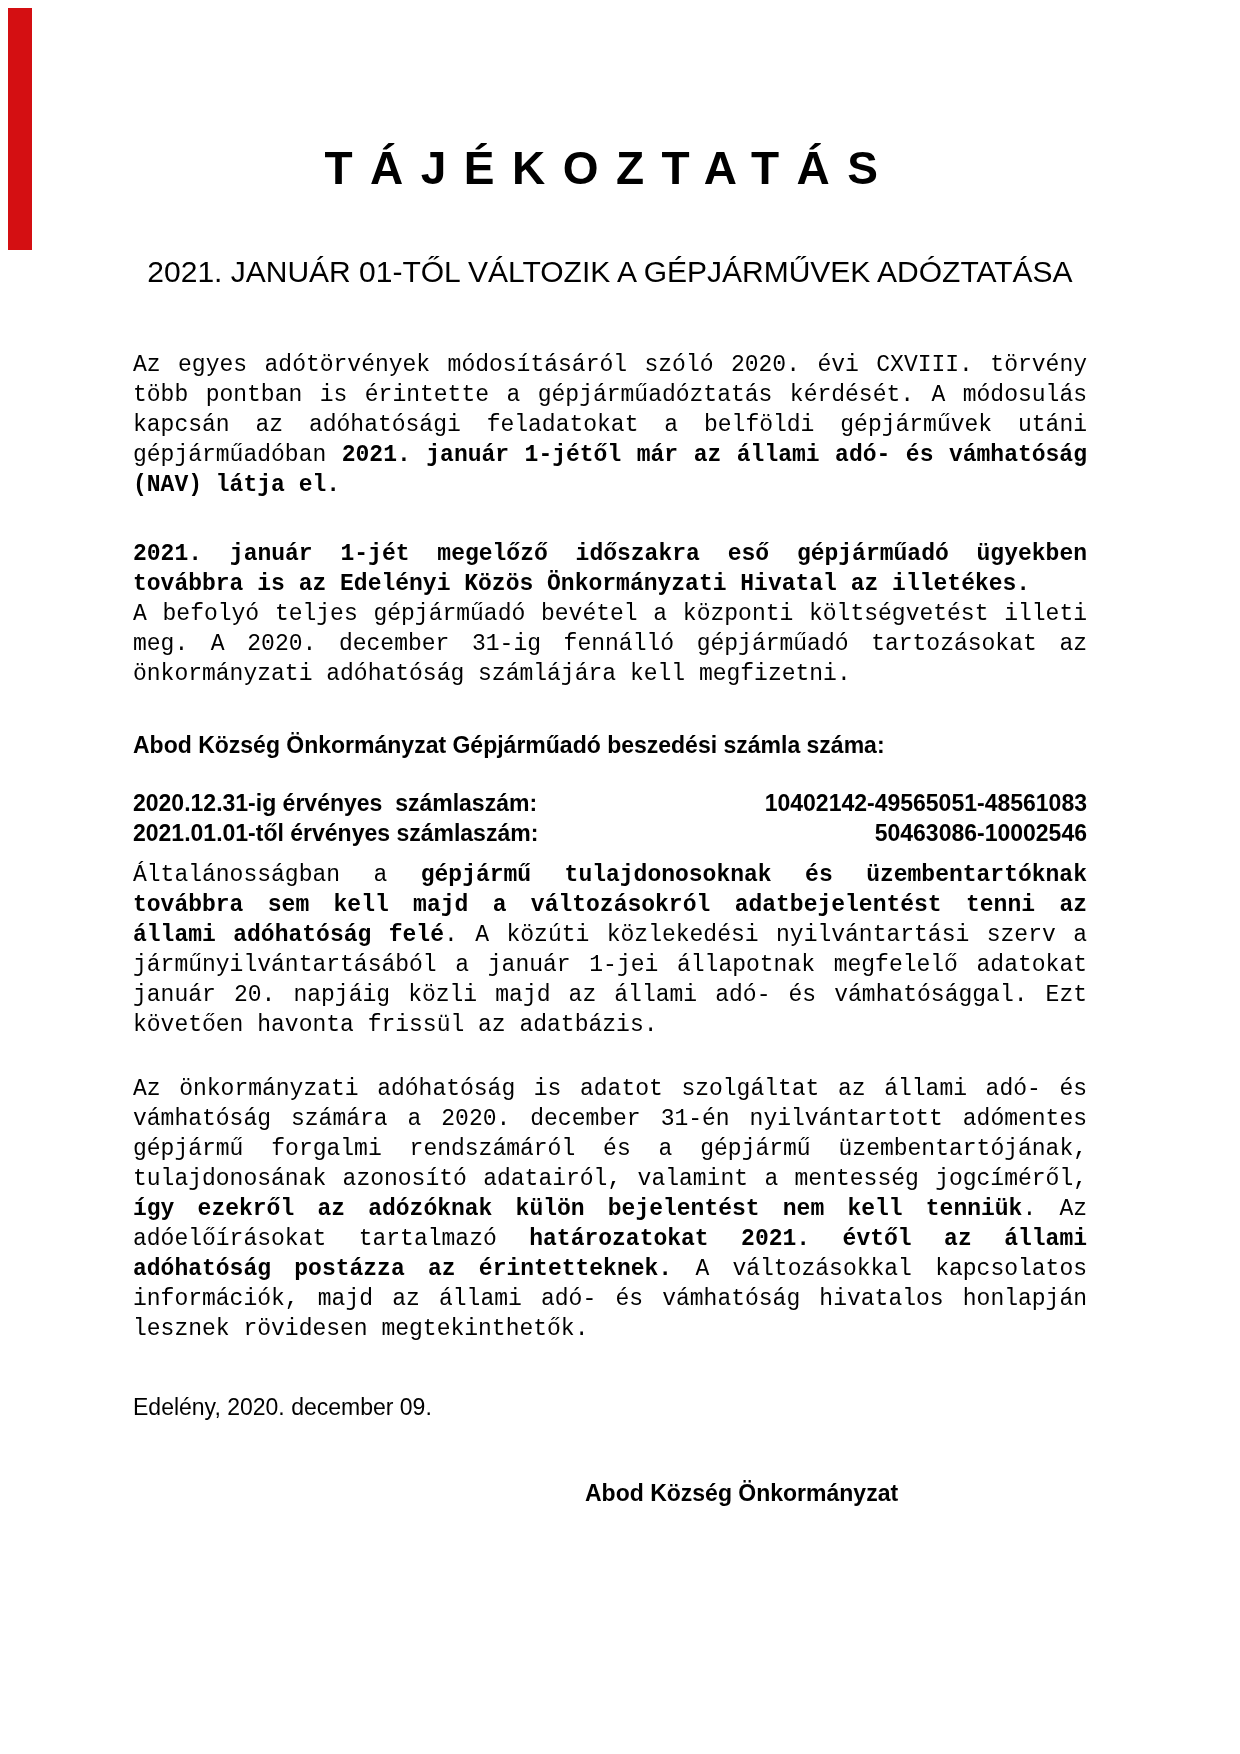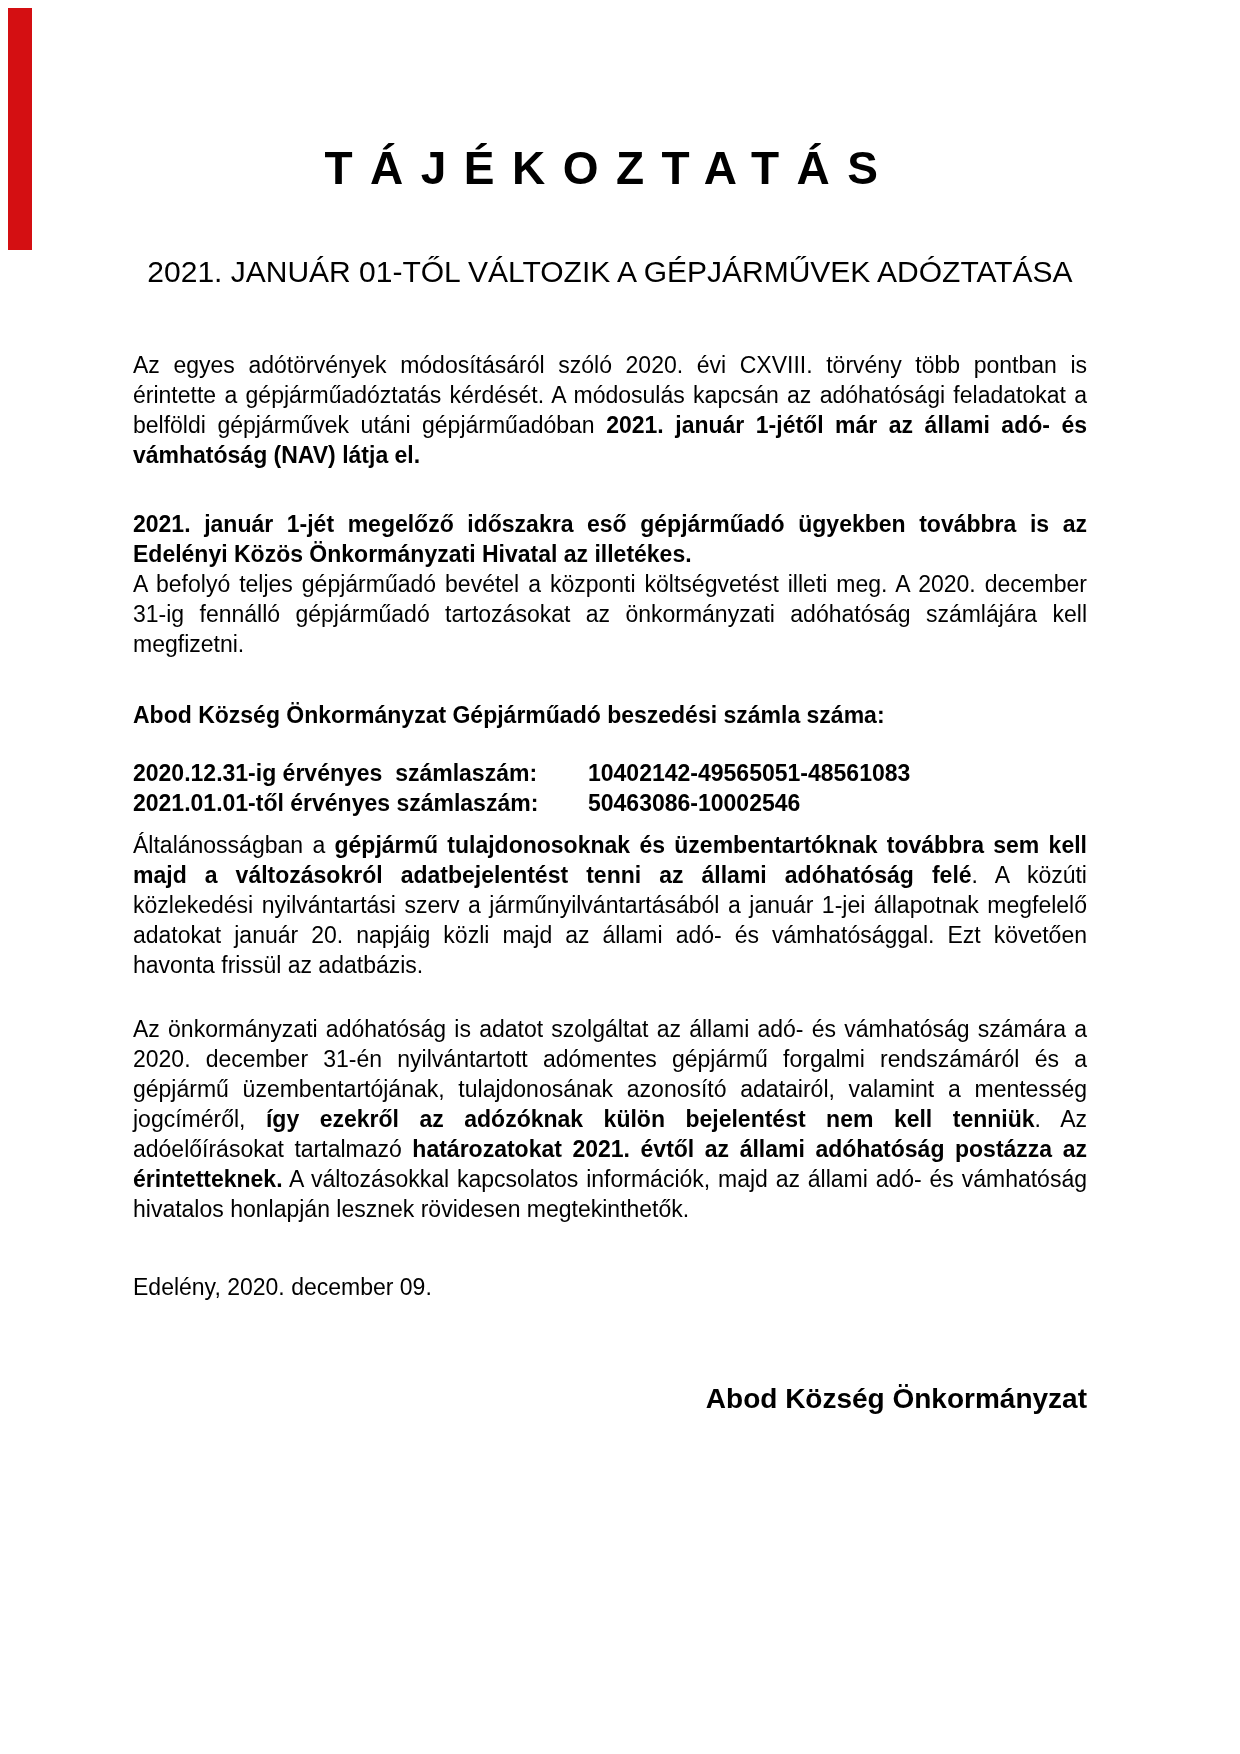--- a/index.html
+++ b/index.html
@@ -39,62 +39,63 @@
     text-align: center;
     font-size: 30px;
     line-height: 40px;
     font-weight: 400;
     white-space: nowrap;
   }
   .para {
     font-size: 23px;
     line-height: 30px;
     text-align: justify;
+    font-family: Liberation Mono, monospace;
   }
   .mt-p1 { margin-top: 58px; }
   .mt-p2a { margin-top: 39px; }
   .mt-p2b { margin-top: 0; }
   .mt-heading { margin-top: 41px; }
   .mt-accounts { margin-top: 28px; }
   .mt-p4 { margin-top: 12px; }
   .mt-p5 { margin-top: 34px; }
   .section-heading {
     font-size: 23px;
     line-height: 30px;
     font-weight: 700;
     text-align: left;
   }
   .account-row {
     display: flex;
     font-size: 23px;
     line-height: 30px;
     font-weight: 700;
+    justify-content: space-between;
   }
   .account-label {
     width: 455px;
     flex: 0 0 455px;
     white-space: pre;
   }
   .account-number {
     white-space: pre;
   }
   .date-line {
     margin-top: 48px;
     font-size: 23px;
     line-height: 30px;
     text-align: left;
   }
   .signature-line {
-    margin-top: 82px;
+    margin-top: 56px;
     margin-left: 452px;
-    font-size: 28px;
+    font-size: 23px;
     line-height: 30px;
     font-weight: 700;
     white-space: nowrap;
-    text-align: right;
   }
 </style>
 </head>
 <body>
 
 <div class="page">
 
   <div class="red-bar" style="background: rgb(212, 15, 18);"></div>
 
   <div class="doc-title">TÁJÉKOZTATÁS</div>

